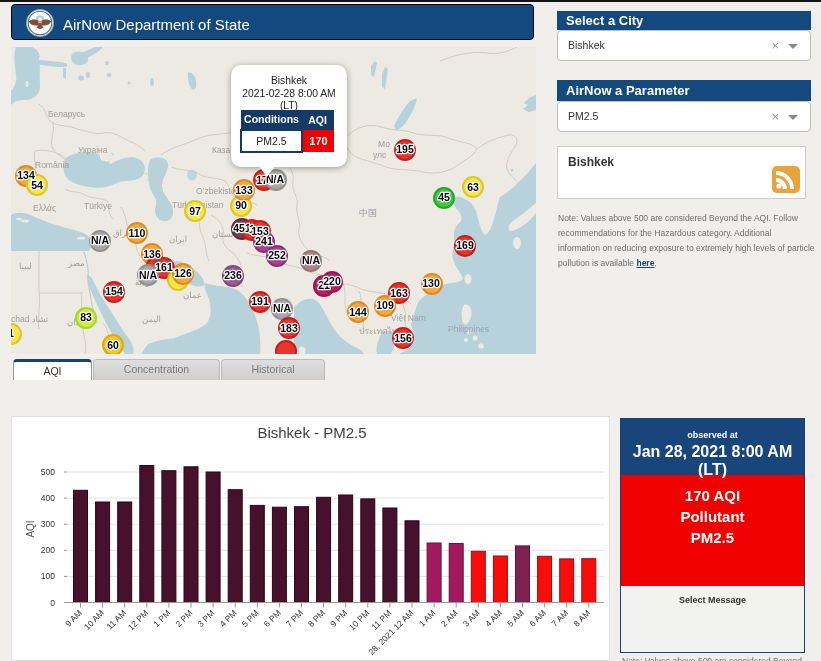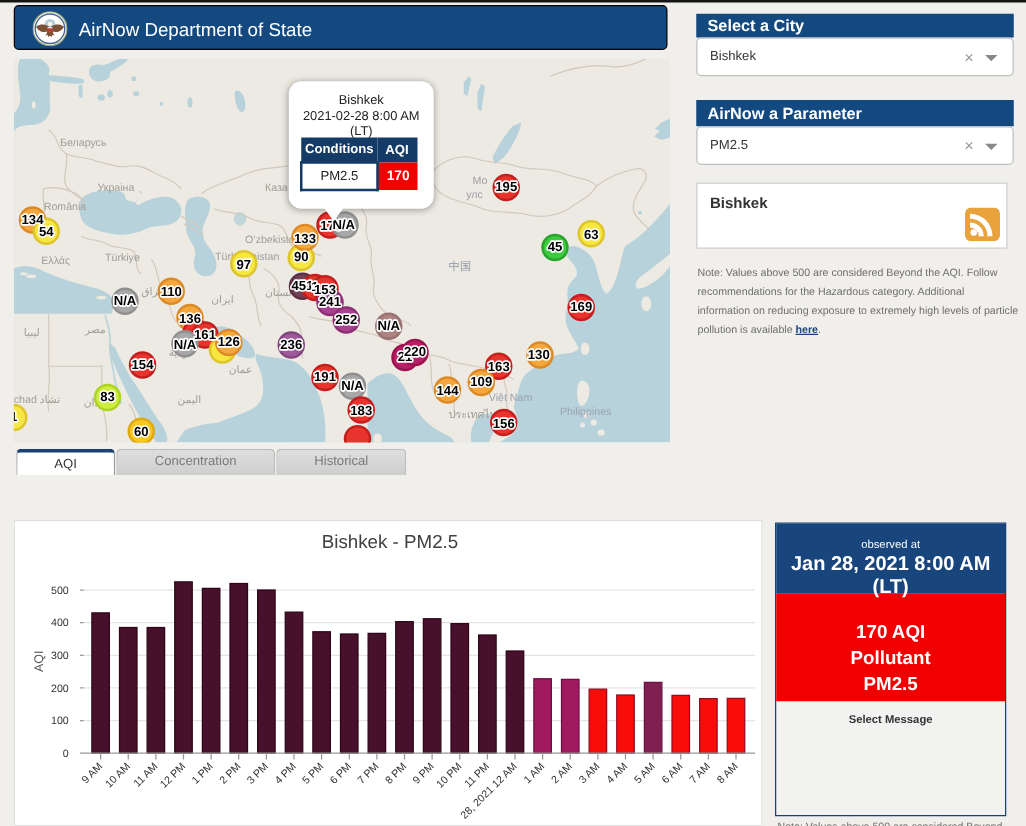--- a/index.html
+++ b/index.html
@@ -28,23 +28,23 @@
 .sdrop { position:absolute; left:557px; width:254px; height:31px; background:#fff; border:1px solid #bfbfbf; border-radius:4px; font-size:10.5px; color:#333; line-height:29px; padding-left:10px; }
 .sdrop .x { position:absolute; right:31px; top:0; color:#999; font-size:13px; }
 .sdrop .caret { position:absolute; right:12px; top:13px; width:0; height:0; border-left:5px solid transparent; border-right:5px solid transparent; border-top:5px solid #888; }
 #rssbox { position:absolute; left:557px; top:146px; width:249px; height:53px; background:#fff; border:1px solid #ccc; }
 #rssbox .city { position:absolute; left:10px; top:8px; font-size:12px; font-weight:bold; color:#333; }
 #note { position:absolute; left:558px; top:211px; font-size:8.5px; color:#6e6e6e; line-height:15px; }
 #note a { color:#1a4480; font-weight:bold; }
 #cc { position:absolute; left:620px; top:418px; width:185px; height:235px; border:1px solid #1a4173; background:#f2f2f1; }
 #cc .bluehead { background:#17457c; color:#fff; text-align:center; height:56px; padding-top:7px; }
 #cc .bluehead .t1 { font-size:11.5px; font-weight:bold; }
-#cc .bluehead .t2 { font-size:9px; font-weight:normal; margin-top:4px; }
+#cc .bluehead .t2 { font-size:9px; font-weight:bold; margin-top:4px; }
 #cc .bluehead .t3 { font-size:16px; font-weight:bold; margin-top:3px; }
-#cc .redblock { background:#f10000; color:#fff; text-align:center; height:86px; padding-top:20px; }
+#cc .redblock { background:#f10000; color:#fff; text-align:center; height:111px; padding-top:10px; }
 #cc .redblock div { font-size:15px; font-weight:bold; line-height:21px; }
 #cc .hm { text-align:center; font-size:9px; font-weight:bold; color:#333; margin-top:9px; }
 #cc p { font-size:8.8px; color:#333; line-height:15.4px; padding:5px 6px 0 6px; }
 #belownote { position:absolute; left:622px; top:656px; width:185px; font-size:8.5px; color:#6e6e6e; white-space:nowrap; overflow:hidden; }
 </style>
 </head>
 <body>
 <div id="page">
   <div id="topbar"></div>
   <div id="header">

